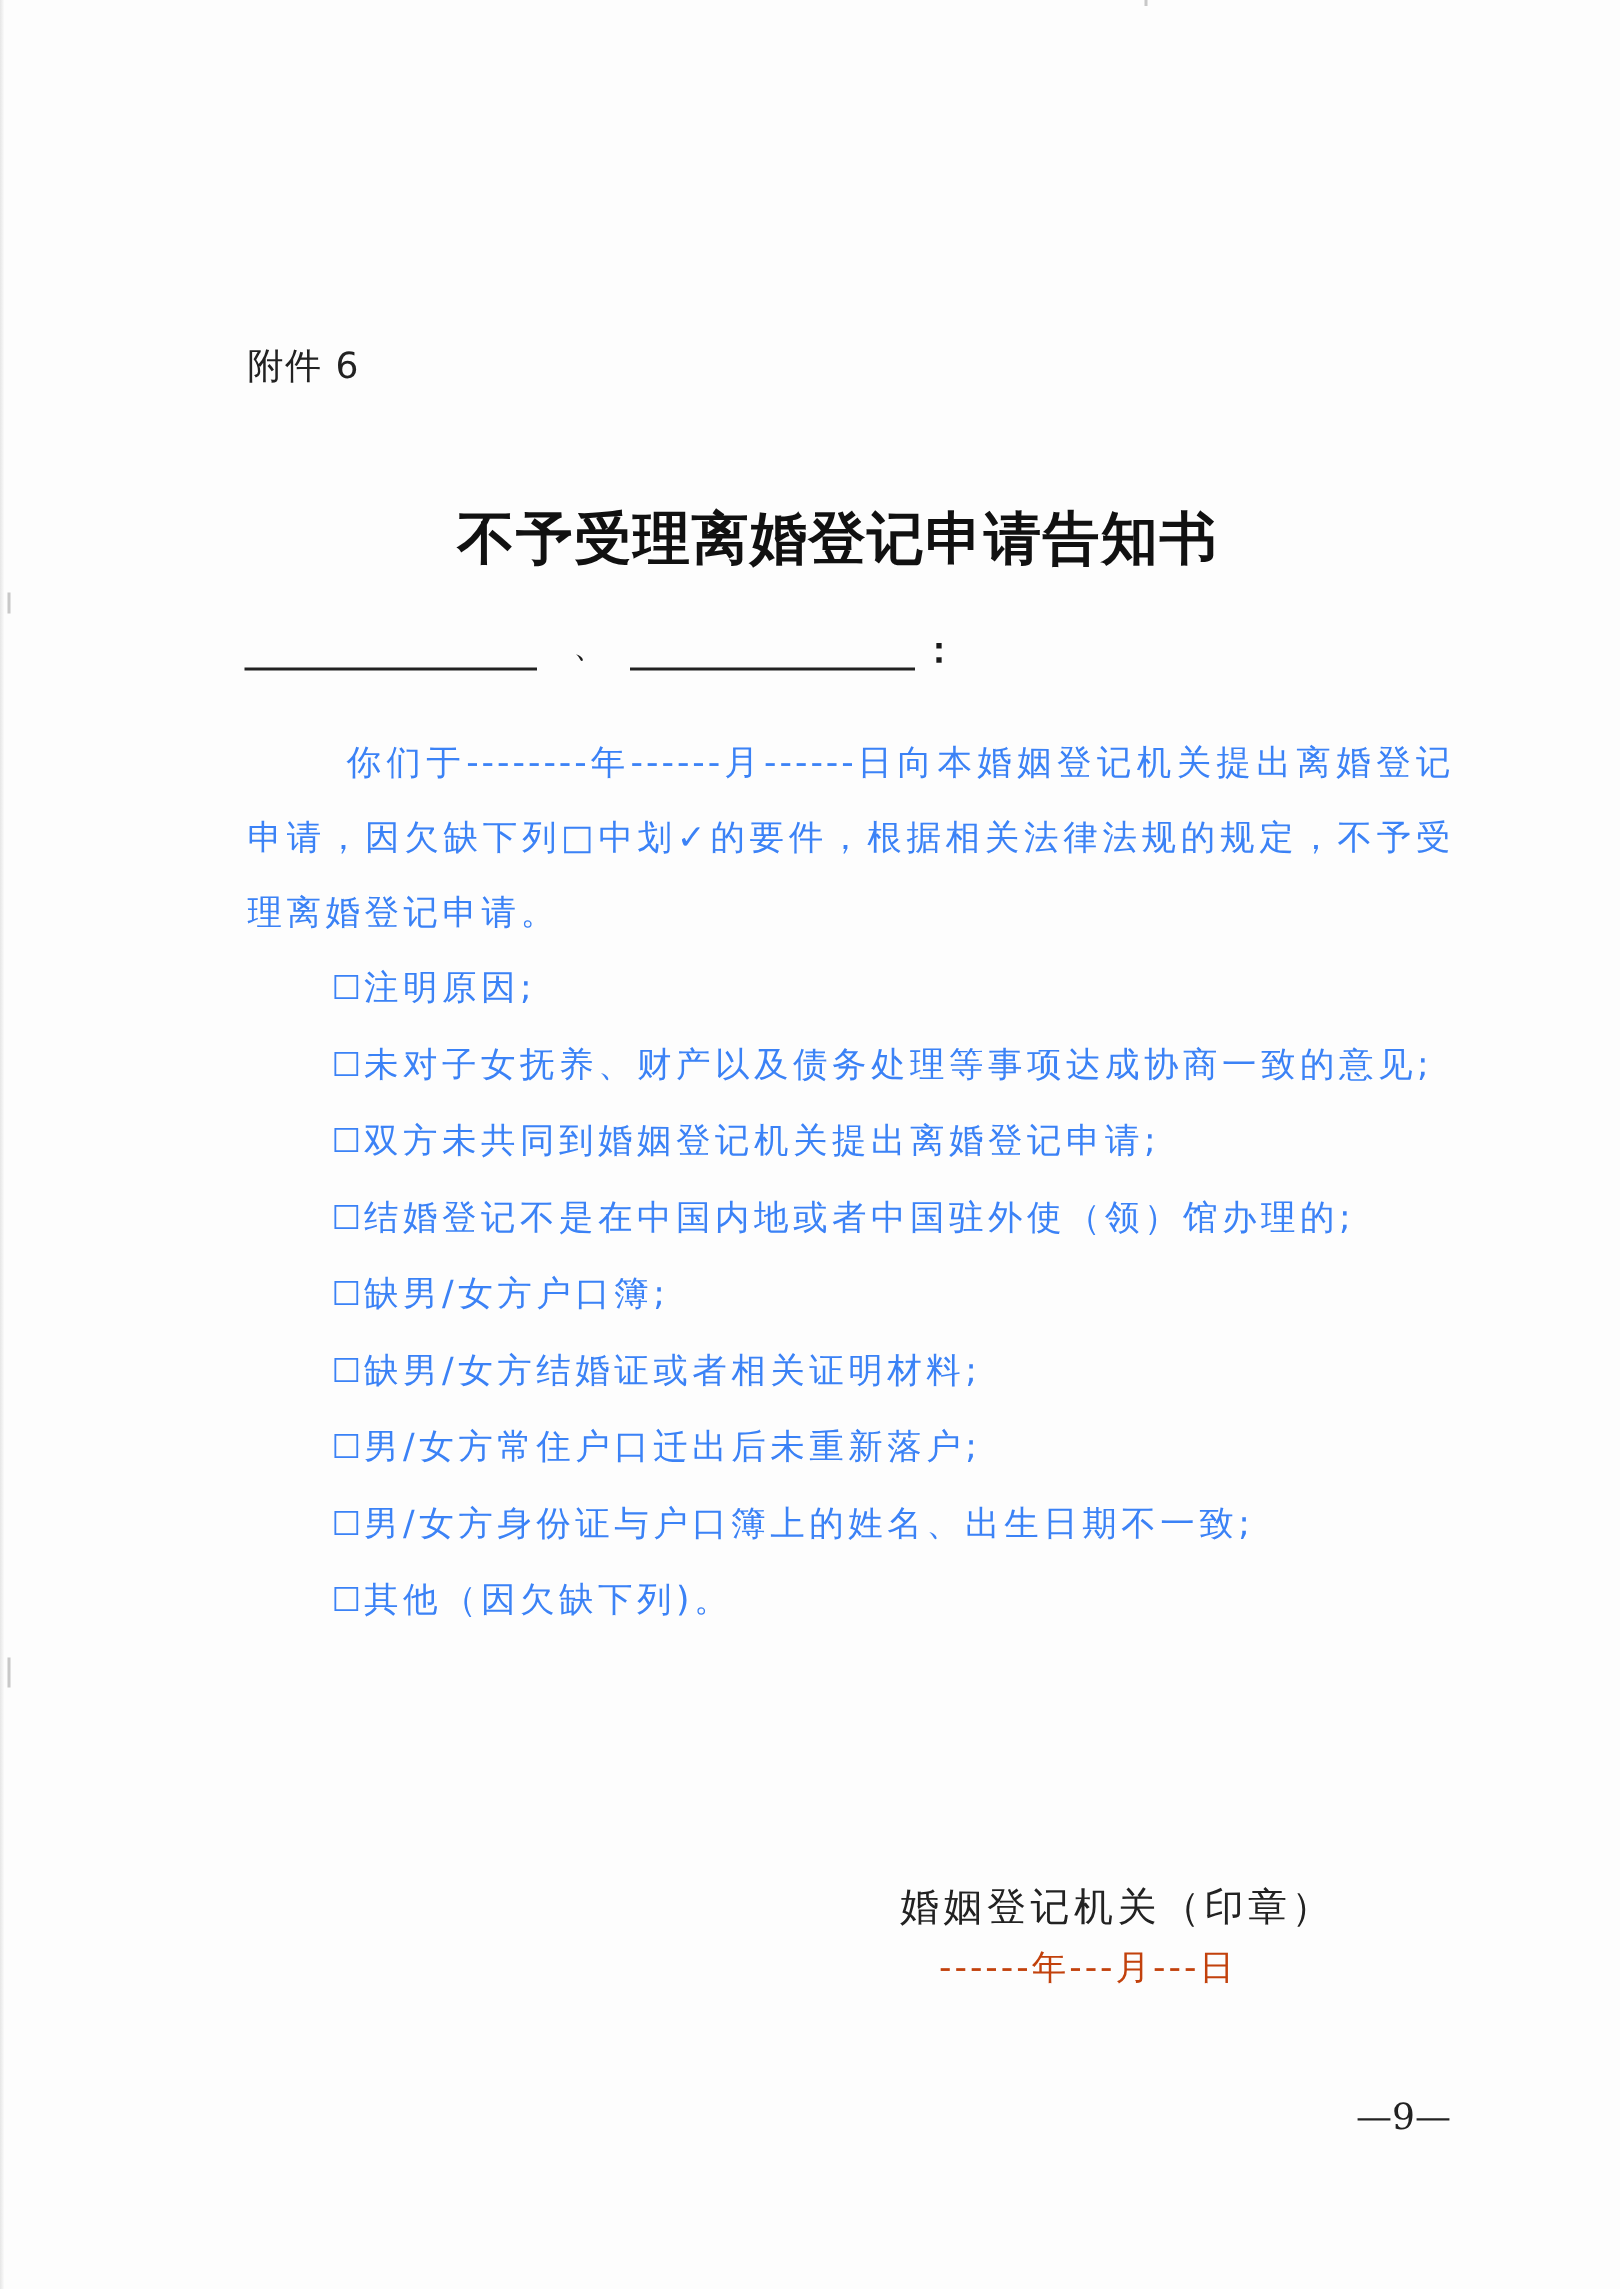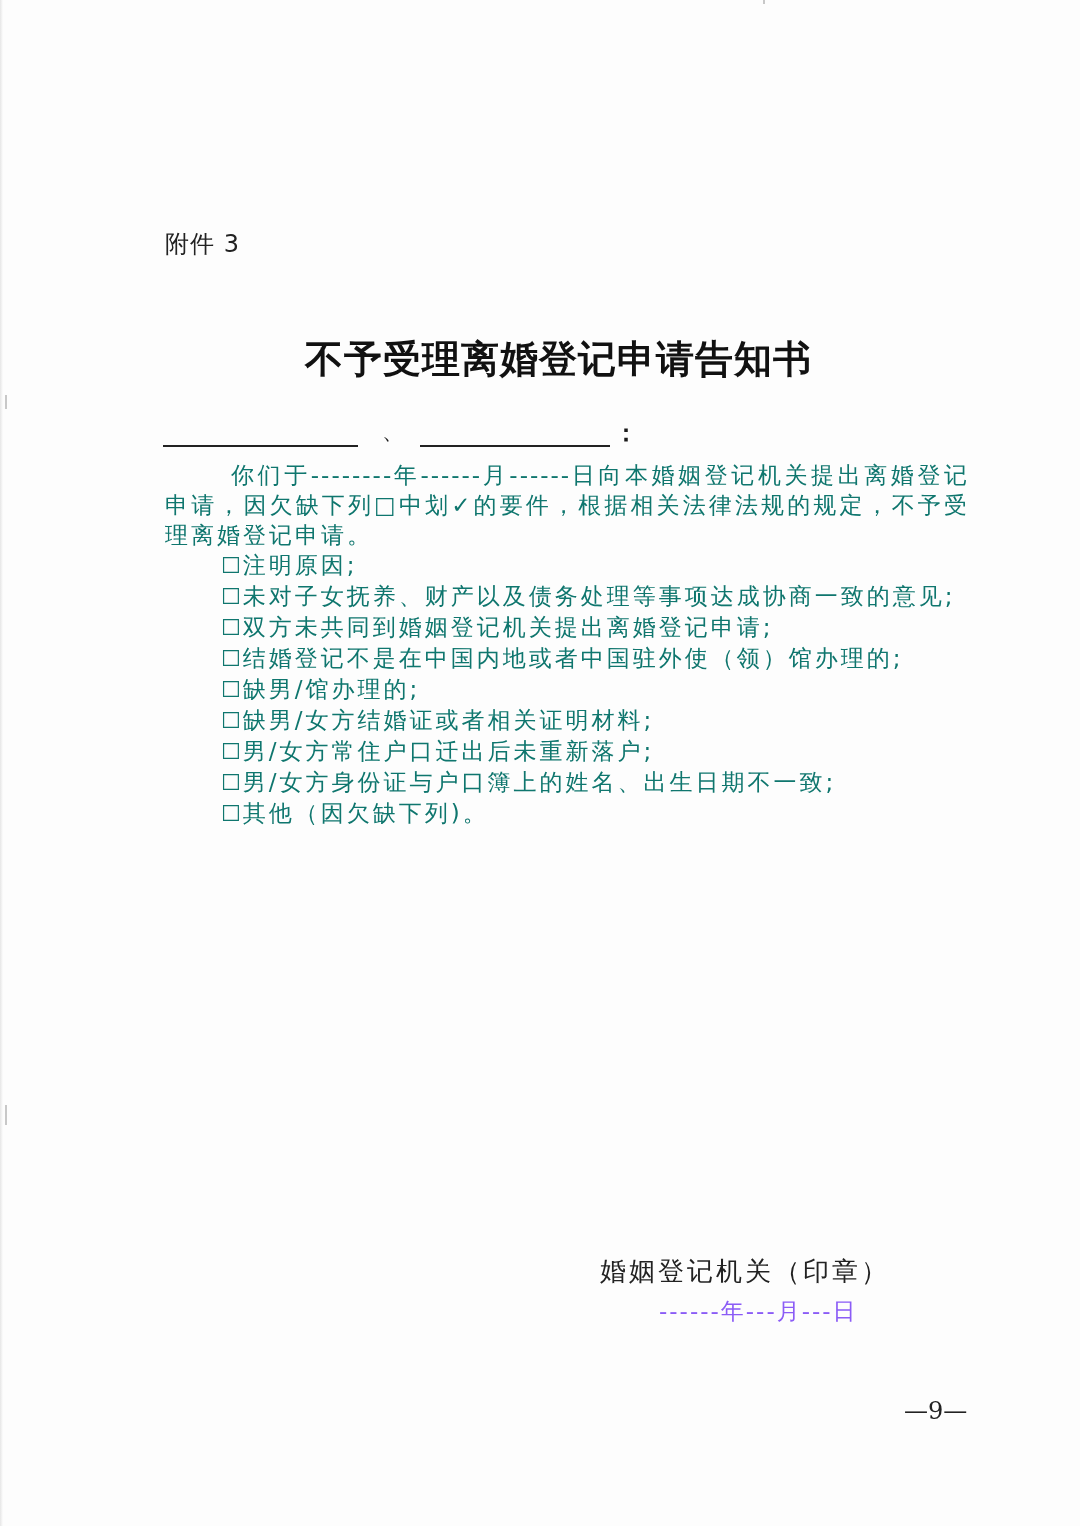--- a/index.html
+++ b/index.html
@@ -29,66 +29,66 @@
       display: flex; align-items: flex-end; height: 32px;
     }
     .blank-line {
       display: inline-block; height: 0; border-bottom: 2px solid #222;
     }
     .blank-1 { width: 195px; }
     .blank-2 { width: 190px; }
     .sep { font-size: 22px; margin: 0 16px 0 24px; line-height: 1; position: relative; top: -4px; }
     .colon { font-size: 24px; font-weight: bold; margin-left: 4px; position: relative; top: 2px; }
     .body-text {
-      position: absolute; left: 165px; top: 460px; width: 805px;
-      font-size: 23px; line-height: 30px; color: #0f766e;
+      position: absolute; left: 165px; top: 484px; width: 805px;
+      font-size: 23px; line-height: 50px; color: #3b82f6;
       letter-spacing: 3px;
     }
     .para { margin: 0; text-indent: 66px; text-align: justify; }
     .item { margin: 0; text-indent: 56px; }
     .item .box { font-size: 22px; letter-spacing: 0; margin-right: 2px; }
     .dash { letter-spacing: 2px; }
     .signature {
       position: absolute; left: 600px; top: 1254px;
       font-size: 26px; letter-spacing: 3px; color: #222;
     }
     .sig-date {
-      position: absolute; left: 659px; top: 1296px;
-      font-size: 23px; letter-spacing: 2px; color: #8b5cf6; text-align: right;
+      position: absolute; left: 626px; top: 1296px;
+      font-size: 23px; letter-spacing: 2px; color: #c2410c; text-align: right;
     }
     .page-number {
       position: absolute; left: 904px; top: 1397px;
       font-family: "DejaVu Serif", serif; font-size: 24px; color: #222;
     }
     .speck { position: absolute; background: #c8c8c8; }
   </style>
 </head>
 <body>
 
 <div class="page-edge-left"></div>
 
-<div class="attachment-label">附件 3</div>
+<div class="attachment-label">附件 6</div>
 
 <div class="doc-title">不予受理离婚登记申请告知书</div>
 
 <div class="addressee">
   <span class="blank-line blank-1"></span>
   <span class="sep">、</span>
   <span class="blank-line blank-2"></span>
   <span class="colon">：</span>
 </div>
 
 <div class="body-text">
   <p class="para"><span>你们于</span><span class="dash">--------</span><span>年</span><span class="dash">------</span><span>月</span><span class="dash">------</span><span>日向本婚姻登记机关提出离婚登记申请，因欠缺下列□中划✓的要件，根据相关法律法规的规定，不予受理离婚登记申请。</span></p>
 
   <p class="item"><span class="box">☐</span><span>注明原因;</span></p>
   <p class="item"><span class="box">☐</span><span>未对子女抚养、财产以及债务处理等事项达成协商一致的意见;</span></p>
   <p class="item"><span class="box">☐</span><span>双方未共同到婚姻登记机关提出离婚登记申请;</span></p>
   <p class="item"><span class="box">☐</span><span>结婚登记不是在中国内地或者中国驻外使（领）馆办理的;</span></p>
-  <p class="item"><span class="box">☐</span><span>缺男/馆办理的;</span></p>
+  <p class="item"><span class="box">☐</span><span>缺男/女方户口簿;</span></p>
   <p class="item"><span class="box">☐</span><span>缺男/女方结婚证或者相关证明材料;</span></p>
   <p class="item"><span class="box">☐</span><span>男/女方常住户口迁出后未重新落户;</span></p>
   <p class="item"><span class="box">☐</span><span>男/女方身份证与户口簿上的姓名、出生日期不一致;</span></p>
   <p class="item"><span class="box">☐</span><span>其他（因欠缺下列)。</span></p>
 </div>
 
 <div class="signature">婚姻登记机关（印章）</div>
 <div class="sig-date"><span class="dash">------</span><span>年</span><span class="dash">---</span><span>月</span><span class="dash">---</span><span>日</span></div>
 
 <div class="page-number">—9—</div>

